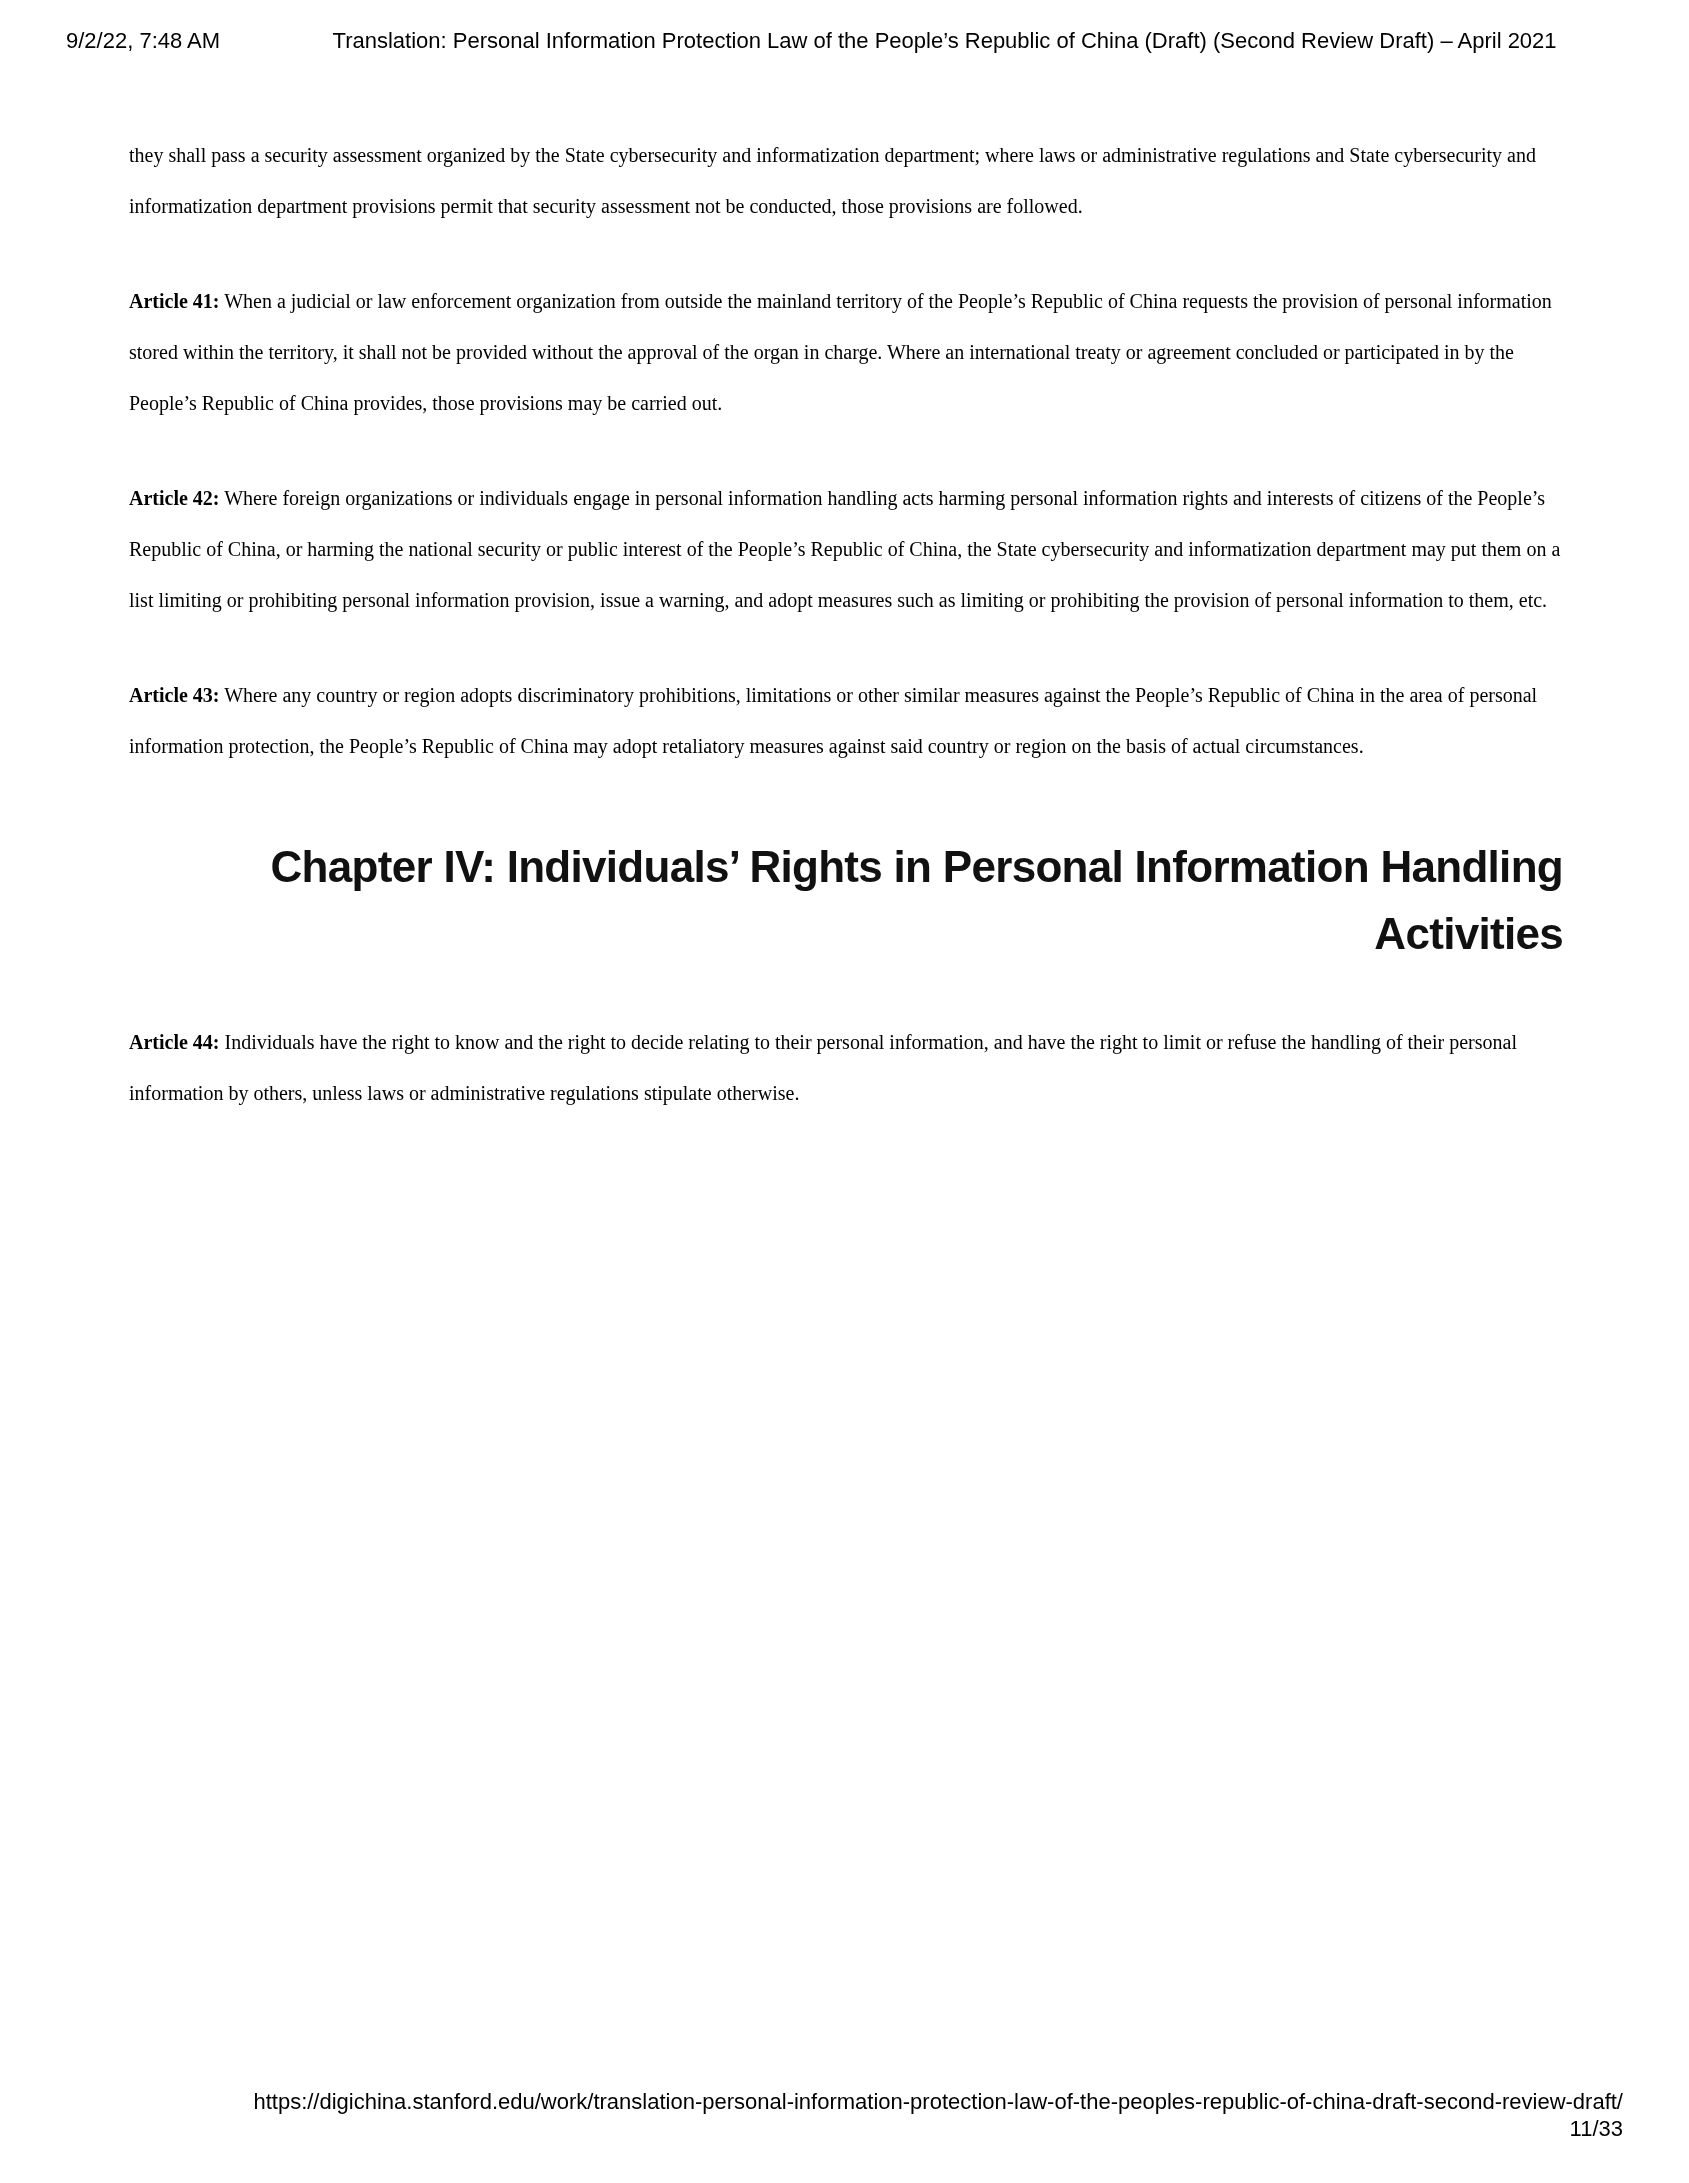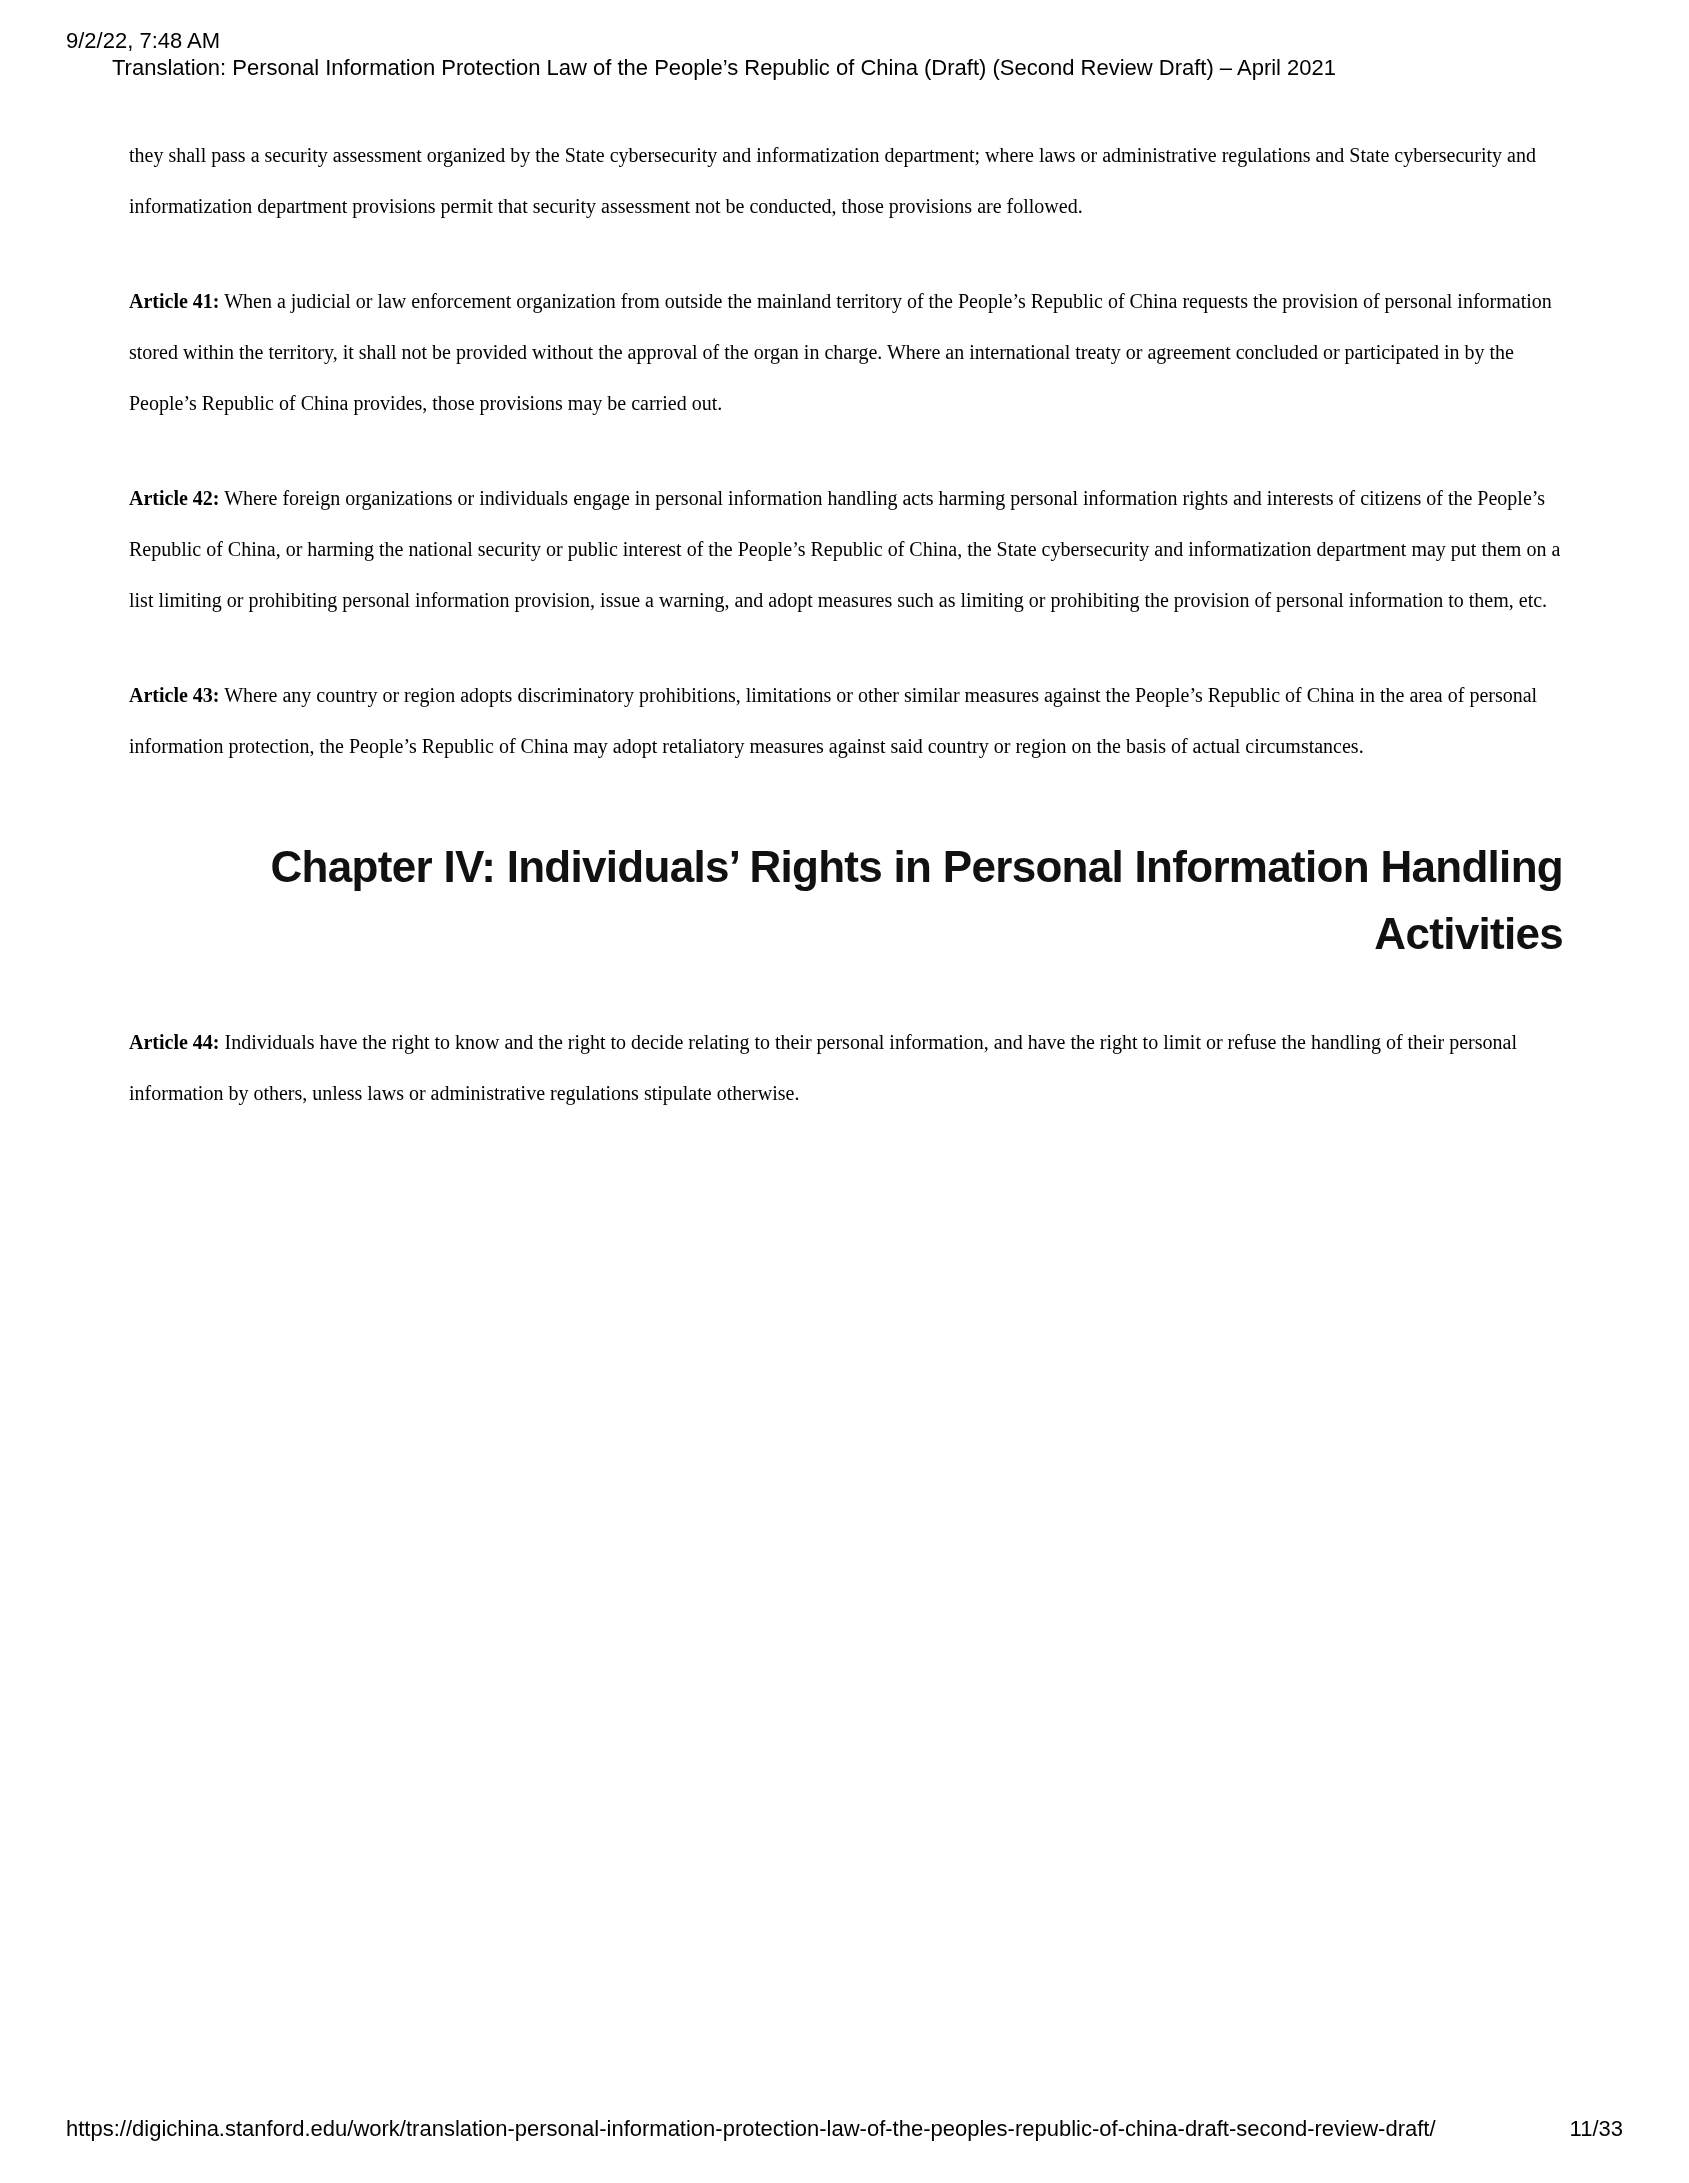--- a/index.html
+++ b/index.html
@@ -18,21 +18,20 @@
     position: absolute;
     top: 28px;
     left: 66px;
     right: 66px;
     display: flex;
     align-items: baseline;
     font-family: "Liberation Sans", sans-serif;
     font-size: 22px;
     line-height: 26.5px;
     color: #000000;
-    flex-direction: column;
   }
   .print-header .date { white-space: nowrap; }
   .print-header .doc-title {
     flex: 1;
     text-align: center;
     padding-left: 46px;
     white-space: nowrap;
     overflow: hidden;
   }
 
@@ -69,20 +68,21 @@
     position: absolute;
     bottom: 41px;
     left: 66px;
     right: 66px;
     display: flex;
     align-items: flex-end;
     font-family: "Liberation Sans", sans-serif;
     font-size: 22px;
     line-height: 26.5px;
     color: #000000;
+    flex-direction: column;
   }
   .print-footer .url {
     flex: 1;
     text-align: left;
     white-space: nowrap;
     overflow: hidden;
   }
   .print-footer .page-indicator {
     white-space: nowrap;
     text-align: right;

